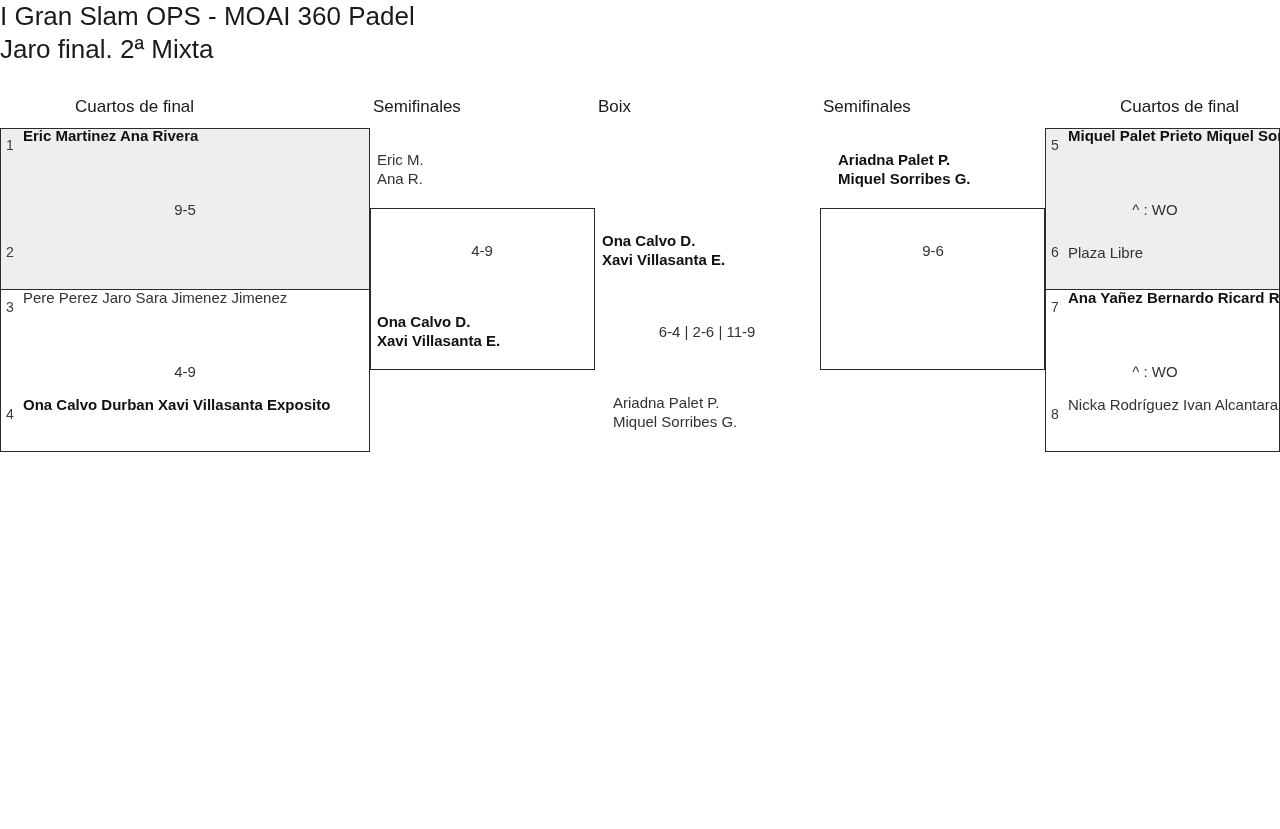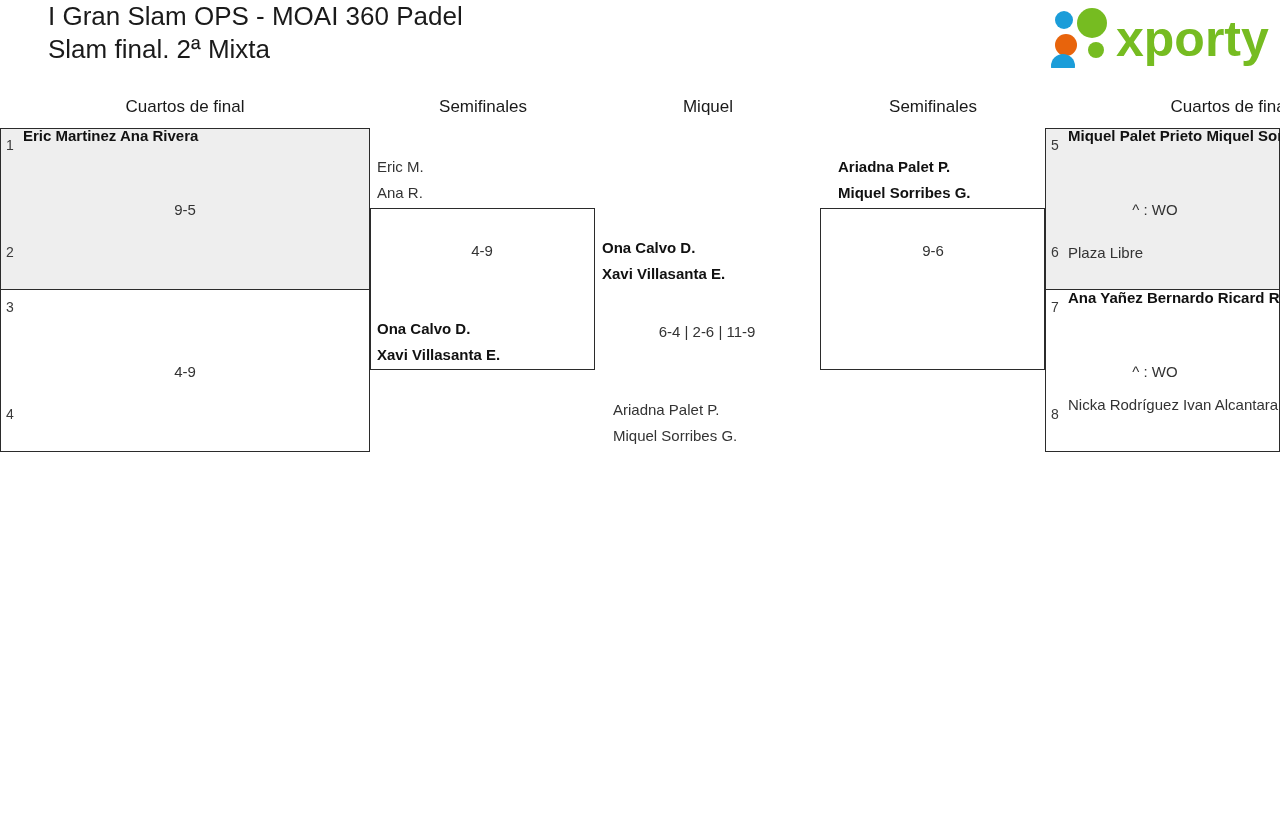--- a/index.html
+++ b/index.html
@@ -19,21 +19,20 @@
     overflow: hidden;
     background: #ffffff;
   }
 
   
   .title-block {
     position: absolute;
     left: 0px;
     top: 0px;
     width: 760px;
-    padding-left: 48px;
   }
   .title-line {
     font-size: 26px;
     line-height: 33px;
     font-weight: 400;
     color: #1a1a1a;
     white-space: nowrap;
   }
 
   
@@ -45,21 +44,20 @@
     height: 64px;
   }
   .logo svg { display: block; }
 
   
   .round-head {
     position: absolute;
     top: 96px;
     font-size: 17px;
     line-height: 22px;
-    text-align: center;
     color: #1a1a1a;
     white-space: nowrap;
   }
 
   
   .mbox {
     position: absolute;
     box-sizing: border-box;
     border: 1px solid #2b2b2b;
     background: #ffffff;
@@ -94,59 +92,47 @@
   .pair {
     position: absolute;
     font-size: 15px;
     line-height: 19px;
     white-space: nowrap;
   }
   .pair.win { font-weight: 700; color: #111111; }
   .pair.lose { font-weight: 400; color: #333333; }
   .pair.ralign { text-align: left; }
 
-  .pair .ln { display: block; margin-top: 7px; }
+  .pair .ln { display: block; }
 
   
   .score {
     position: absolute;
     font-size: 15px;
     line-height: 19px;
     color: #333333;
     text-align: center;
     white-space: nowrap;
   }
   .score.ralign { text-align: center; }
 </style>
 </head>
 <body>
 
 <div id="page">
 
   <div class="title-block">
     <div class="title-line">I Gran Slam OPS - MOAI 360 Padel</div>
-    <div class="title-line">Slam final. 2ª Mixta</div>
-  </div>
-
-  <div class="logo">
-    <svg width="228" height="64" viewBox="0 0 228 64" xmlns="http://www.w3.org/2000/svg" aria-hidden="true">
-      <g>
-        <circle cx="16" cy="16" r="9" fill="#1b9dd9"></circle>
-        <circle cx="44" cy="19" r="15" fill="#76bc21"></circle>
-        <circle cx="18" cy="41" r="11" fill="#e8640c"></circle>
-        <circle cx="48" cy="46" r="8" fill="#76bc21"></circle>
-        <circle cx="15" cy="62" r="12" fill="#1b9dd9"></circle>
-      </g>
-      <text x="68" y="52" font-family="Liberation Sans, sans-serif" font-size="50" font-weight="700" fill="#76bc21">xporty</text>
-    </svg>
-  </div>
+    <div class="title-line">Jaro final. 2ª Mixta</div>
+  </div>
+
 
   <div class="round-head" style="left:75px; width:220px;">Cuartos de final</div>
   <div class="round-head" style="left:373px; width:220px;">Semifinales</div>
-  <div class="round-head" style="left:598px; width:220px;">Miquel</div>
+  <div class="round-head" style="left:598px; width:220px;">Boix</div>
   <div class="round-head" style="left:823px; width:220px;">Semifinales</div>
   <div class="round-head" style="left:1120px; width:220px;">Cuartos de final</div>
 
   <div class="mbox shaded" style="left:0px; top:128px; width:370px; height:162px;"></div>
 
   <div class="entry win" style="left:6px; top:126px;">
     <span class="seed">1</span>
     <span class="names">
       <span class="ln">Eric Martinez</span>
       <span class="ln">Ana Rivera</span>
@@ -156,26 +142,34 @@
   <div class="score" style="left:85px; top:200px; width:200px;">9-5</div>
 
   <div class="entry lose" style="left:6px; top:233px;">
     <span class="seed">2</span>
   </div>
 
   <div class="mbox" style="left:0px; top:289px; width:370px; height:163px;"></div>
 
   <div class="entry lose" style="left:6px; top:288px;">
     <span class="seed">3</span>
+    <span class="names">
+      <span class="ln">Pere Perez Jaro</span>
+      <span class="ln">Sara Jimenez Jimenez</span>
+    </span>
   </div>
 
   <div class="score" style="left:85px; top:362px; width:200px;">4-9</div>
 
   <div class="entry win" style="left:6px; top:395px;">
     <span class="seed">4</span>
+    <span class="names">
+      <span class="ln">Ona Calvo Durban</span>
+      <span class="ln">Xavi Villasanta Exposito</span>
+    </span>
   </div>
 
   <div class="pair lose" style="left:377px; top:150px;">
     <span class="ln">Eric M.</span>
     <span class="ln">Ana R.</span>
   </div>
 
   <div class="mbox" style="left:370px; top:208px; width:225px; height:162px;"></div>
 
   <div class="score" style="left:382px; top:241px; width:200px;">4-9</div>

